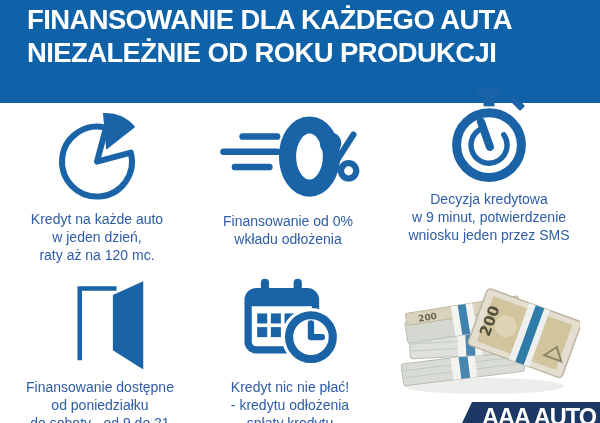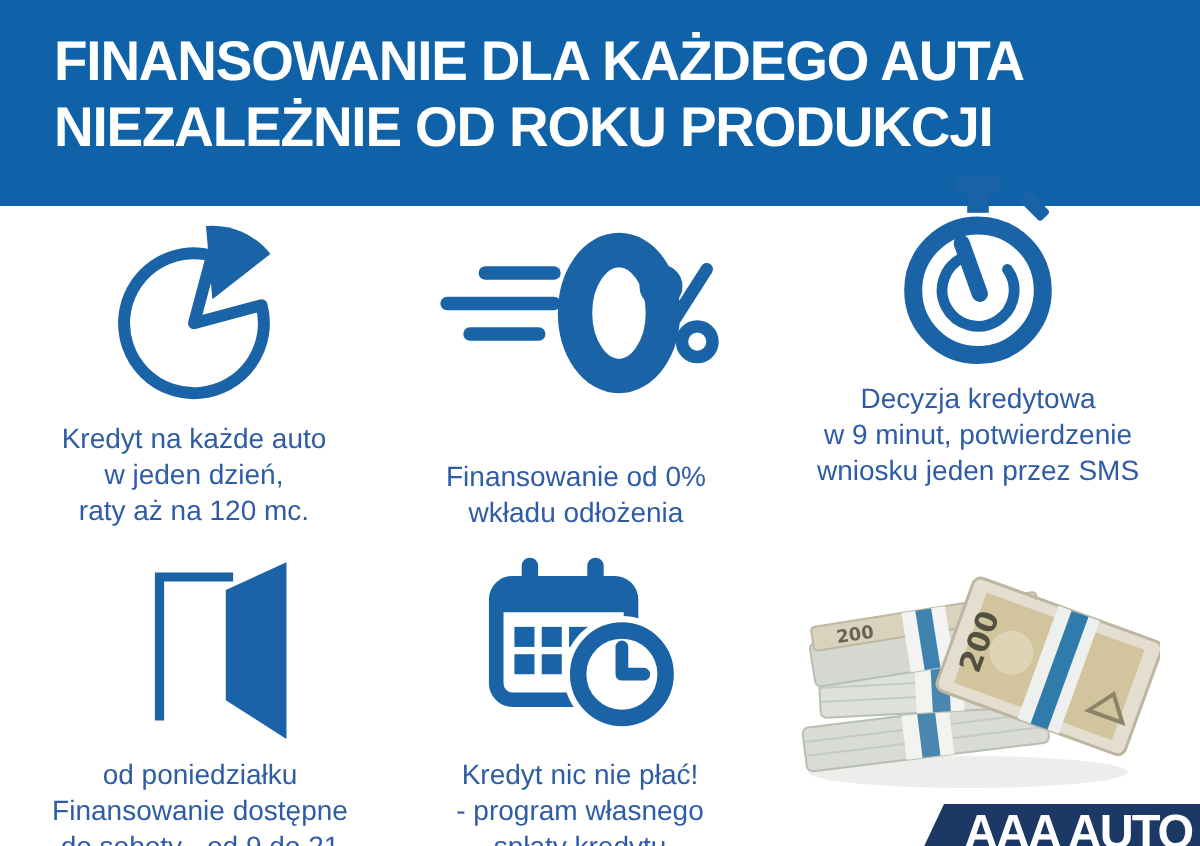--- a/index.html
+++ b/index.html
@@ -8,32 +8,32 @@
   }
   html,body{margin:0;padding:0;background:#888;}
   .stage{
     position:relative; width:600px; height:423px; overflow:hidden;
     background:var(--body-bg);
     font-family:"Liberation Sans", sans-serif;
   }
   .header{
     position:absolute; left:0; top:0; width:600px; height:103px;
     background:var(--header-bg); color:var(--header-text);
-    box-sizing:border-box; padding:14px 0 0 27px;
+    box-sizing:border-box; padding:3px 0 0 27px;
   }
   .header .h-line{
     font-size:28px; line-height:33px; font-weight:700; letter-spacing:-0.6px;
     white-space:nowrap; transform:scaleX(0.98); transform-origin:left center;
   }
   .cell{ position:absolute; width:200px; text-align:center; }
   .icon-box{ height:98px; display:flex; align-items:center; justify-content:center; }
   .row2 .icon-box{ height:102px; }
   .caption{ margin-top:4px; color:var(--text-blue); font-size:14px; line-height:18px; }
   .caption .cap-line{ display:block; }
-  .cap-pad{ margin-top:23px; }
+  .cap-pad{ margin-top:6px; }
   .fl{ fill:var(--icon-blue); }
   .st{ fill:none; stroke:var(--icon-blue); }
   .photo-box{ width:182px; height:128px; margin:0 auto; }
   .brand-banner{
     position:absolute; left:456px; top:402px; width:144px; height:34px;
     background:var(--banner-bg);
     clip-path:polygon(16px 0, 100% 0, 100% 100%, 0 100%);
     color:#fff; box-sizing:border-box; padding:2px 0 0 26px;
   }
   .brand-banner span{
@@ -104,22 +104,22 @@
   </div>
 
   <div class="cell row2" style="left:0px; top:272px;">
     <div class="icon-box">
       <svg width="92" height="96" viewBox="0 0 100 103">
         <path class="st" stroke-width="5" d="M28,92 L28,14 L68,14"></path>
         <polygon class="fl" points="64,21 97,6 97,102 64,81"></polygon>
       </svg>
     </div>
     <div class="caption">
+      <span class="cap-line">Finansowanie dostępne</span>
       <span class="cap-line">od poniedziałku</span>
-      <span class="cap-line">Finansowanie dostępne</span>
       <span class="cap-line">do soboty - od 9 do 21</span>
     </div>
   </div>
 
   <div class="cell row2" style="left:190px; top:272px;">
     <div class="icon-box">
       <svg width="102" height="96" viewBox="0 0 112 105">
         <rect class="st" stroke-width="8" x="10" y="18" width="74" height="64" rx="9"></rect>
         <path class="fl" d="M10,34 v-7 a9,9 0 0 1 9,-9 h56 a9,9 0 0 1 9,9 v7 Z"></path>
         <rect class="fl" x="24" y="4" width="9" height="21" rx="4.5"></rect>
@@ -129,21 +129,21 @@
         <rect class="fl" x="50" y="42" width="11" height="11"></rect>
         <rect class="fl" x="20" y="57" width="11" height="11"></rect>
         <rect class="fl" x="35" y="57" width="11" height="11"></rect>
         <circle fill="#ffffff" cx="79" cy="68" r="32"></circle>
         <circle class="st" stroke-width="9" cx="79" cy="68" r="24"></circle>
         <path class="st" stroke-width="7" stroke-linecap="round" stroke-linejoin="round" d="M79,53 L79,68 L91,68"></path>
       </svg>
     </div>
     <div class="caption">
       <span class="cap-line">Kredyt nic nie płać!</span>
-      <span class="cap-line">- program własnego</span>
+      <span class="cap-line">- kredytu odłożenia</span>
       <span class="cap-line">spłaty kredytu</span>
     </div>
   </div>
 
   <div class="cell row2" style="left:389px; top:268px;">
     <div class="photo-box">
       <svg width="182" height="128" viewBox="0 0 182 128">
         <ellipse cx="86" cy="118" rx="80" ry="8" fill="#ededeb"></ellipse>
 
         <g transform="rotate(-7 70 100)">

